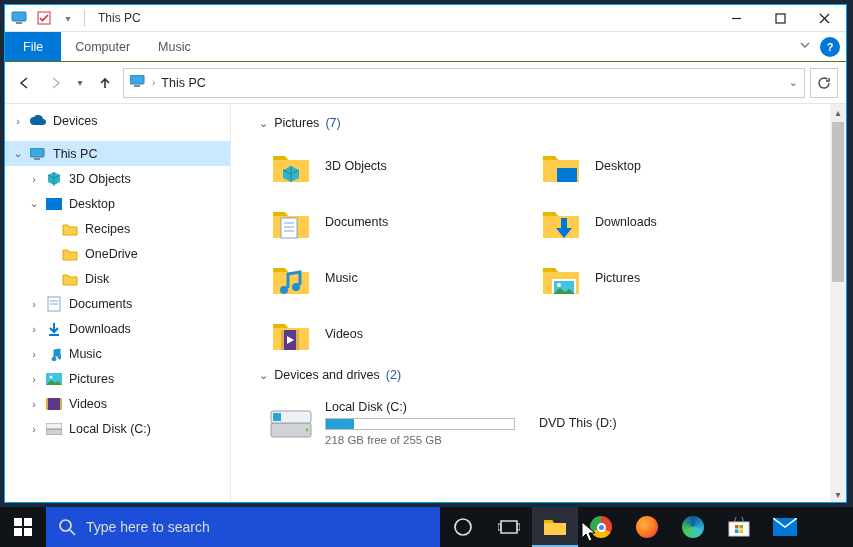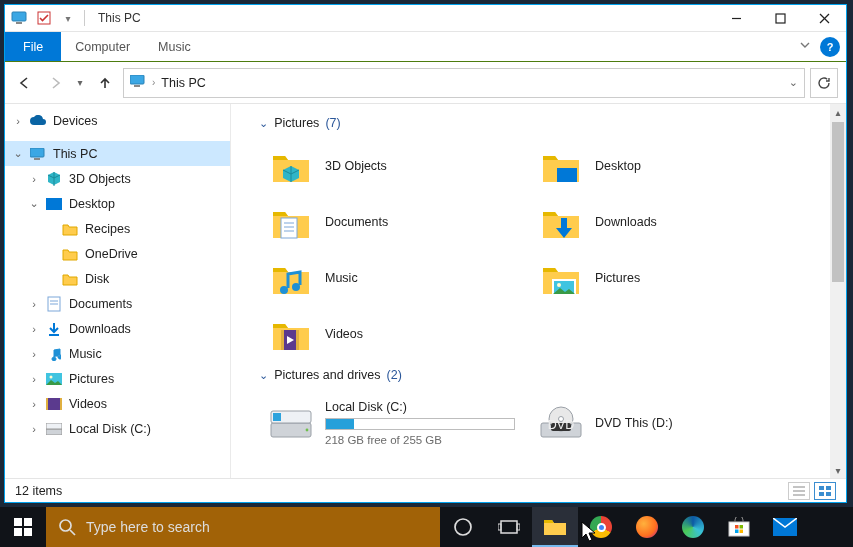--- a/index.html
+++ b/index.html
@@ -72,21 +72,21 @@
   .drive-row .item{height:66px;}
 
   
   .status{height:24px;border-top:1px solid #e5e5e5;display:flex;align-items:center;padding:0 10px;color:#2b579a;font-size:12px;}
   .status .sp{flex:1;}
   .status .viewbtn{width:22px;height:18px;margin-left:4px;border:1px solid #ccc;display:flex;align-items:center;justify-content:center;}
 
   
   .taskbar{position:absolute;left:0;right:0;bottom:0;height:40px;background:#101318;display:flex;align-items:center;}
   .start{width:46px;height:40px;display:flex;align-items:center;justify-content:center;}
-  .searchbar{flex:0 0 394px;height:40px;background:#a16207;display:flex;align-items:center;padding:0 12px;gap:10px;}
+  .searchbar{flex:0 0 394px;height:40px;background:#1d4ed8;display:flex;align-items:center;padding:0 12px;gap:10px;}
   .searchbar span{color:#ddd;font-size:14px;}
   .tb-icon{width:46px;height:40px;display:flex;align-items:center;justify-content:center;}
   .tb-icon.active{background:#2a2f39;border-bottom:2px solid #76b9ed;}
   .circle{width:22px;height:22px;border-radius:50%;}
 
   
   .folder-svg{width:40px;height:36px;}
   .small-folder{width:16px;height:14px;}
   .monitor{width:16px;height:12px;}
 
@@ -433,21 +433,21 @@
             </span>
             <span>Videos</span>
           </div>
 
         </div>
       </div>
 
       <div class="group" style="padding-top:0;">
         <div class="group-head">
           <span class="g-toggle">⌄</span>
-          <span>Pictures and drives</span>
+          <span>Devices and drives</span>
           <span class="cnt">(2)</span>
         </div>
         <div class="items drive-row">
 
           <div class="item">
             <span class="thumb">
               <svg width="44" height="36" viewBox="0 0 44 36">
                   <rect x="2" y="18" width="40" height="14" rx="2" fill="#cfd3d8" stroke="#9aa0a7"></rect>
                   <rect x="2" y="6" width="40" height="12" rx="2" fill="#eef1f5" stroke="#9aa0a7"></rect>
                   <rect x="4" y="8" width="8" height="8" fill="#2ea3dd"></rect>
@@ -457,63 +457,35 @@
             <div class="labels">
               <span>Local Disk (C:)</span>
               <div class="usage-bar">
                   <div class="usage-fill" id="usage-fill" style="width: 15%;"></div>
                 </div>
               <span class="sub">218 GB free of 255 GB</span>
             </div>
           </div>
 
           <div class="item">
-            <span class="thumb">
-              <svg width="44" height="36" viewBox="0 0 44 36">
-                  <rect x="2" y="18" width="40" height="14" rx="2" fill="#cfd3d8" stroke="#9aa0a7"></rect>
-                  <circle cx="22" cy="14" r="12" fill="#e8e8e8" stroke="#9aa0a7"></circle>
-                  <circle cx="22" cy="14" r="2.5" fill="#fff" stroke="#9aa0a7"></circle>
-                  <rect x="12" y="18" width="20" height="8" rx="2" fill="#333"></rect>
-                  <text x="22" y="24" font-size="6" fill="#eee" text-anchor="middle" font-family="Arial">DVD</text>
-                </svg>
-            </span>
             <span>DVD This (D:)</span>
           </div>
 
         </div>
       </div>
 
       <div class="scroll-track">
         <div class="scroll-arrow">▴</div>
         <div class="scroll-thumb"></div>
         <div class="scroll-gap"></div>
         <div class="scroll-arrow">▾</div>
       </div>
     </div>
   </div>
 
-  <div class="status">
-    <span>12 items</span>
-    <span class="sp"></span>
-    <span class="viewbtn">
-      <svg width="14" height="12">
-          <line x1="1" y1="2" x2="13" y2="2" stroke="#888"></line>
-          <line x1="1" y1="6" x2="13" y2="6" stroke="#888"></line>
-          <line x1="1" y1="10" x2="13" y2="10" stroke="#888"></line>
-        </svg>
-    </span>
-    <span class="viewbtn" style="border-color:#3a8dd0">
-      <svg width="14" height="12">
-          <rect x="1" y="1" width="5" height="4" fill="#3a8dd0"></rect>
-          <rect x="8" y="1" width="5" height="4" fill="#3a8dd0"></rect>
-          <rect x="1" y="7" width="5" height="4" fill="#3a8dd0"></rect>
-          <rect x="8" y="7" width="5" height="4" fill="#3a8dd0"></rect>
-        </svg>
-    </span>
-  </div>
 </div>
 
 <div class="taskbar">
   <div class="start">
     <svg width="18" height="18" viewBox="0 0 18 18">
         <rect x="0" y="0" width="8" height="8" fill="#fff"></rect>
         <rect x="10" y="0" width="8" height="8" fill="#fff"></rect>
         <rect x="0" y="10" width="8" height="8" fill="#fff"></rect>
         <rect x="10" y="10" width="8" height="8" fill="#fff"></rect>
       </svg>

